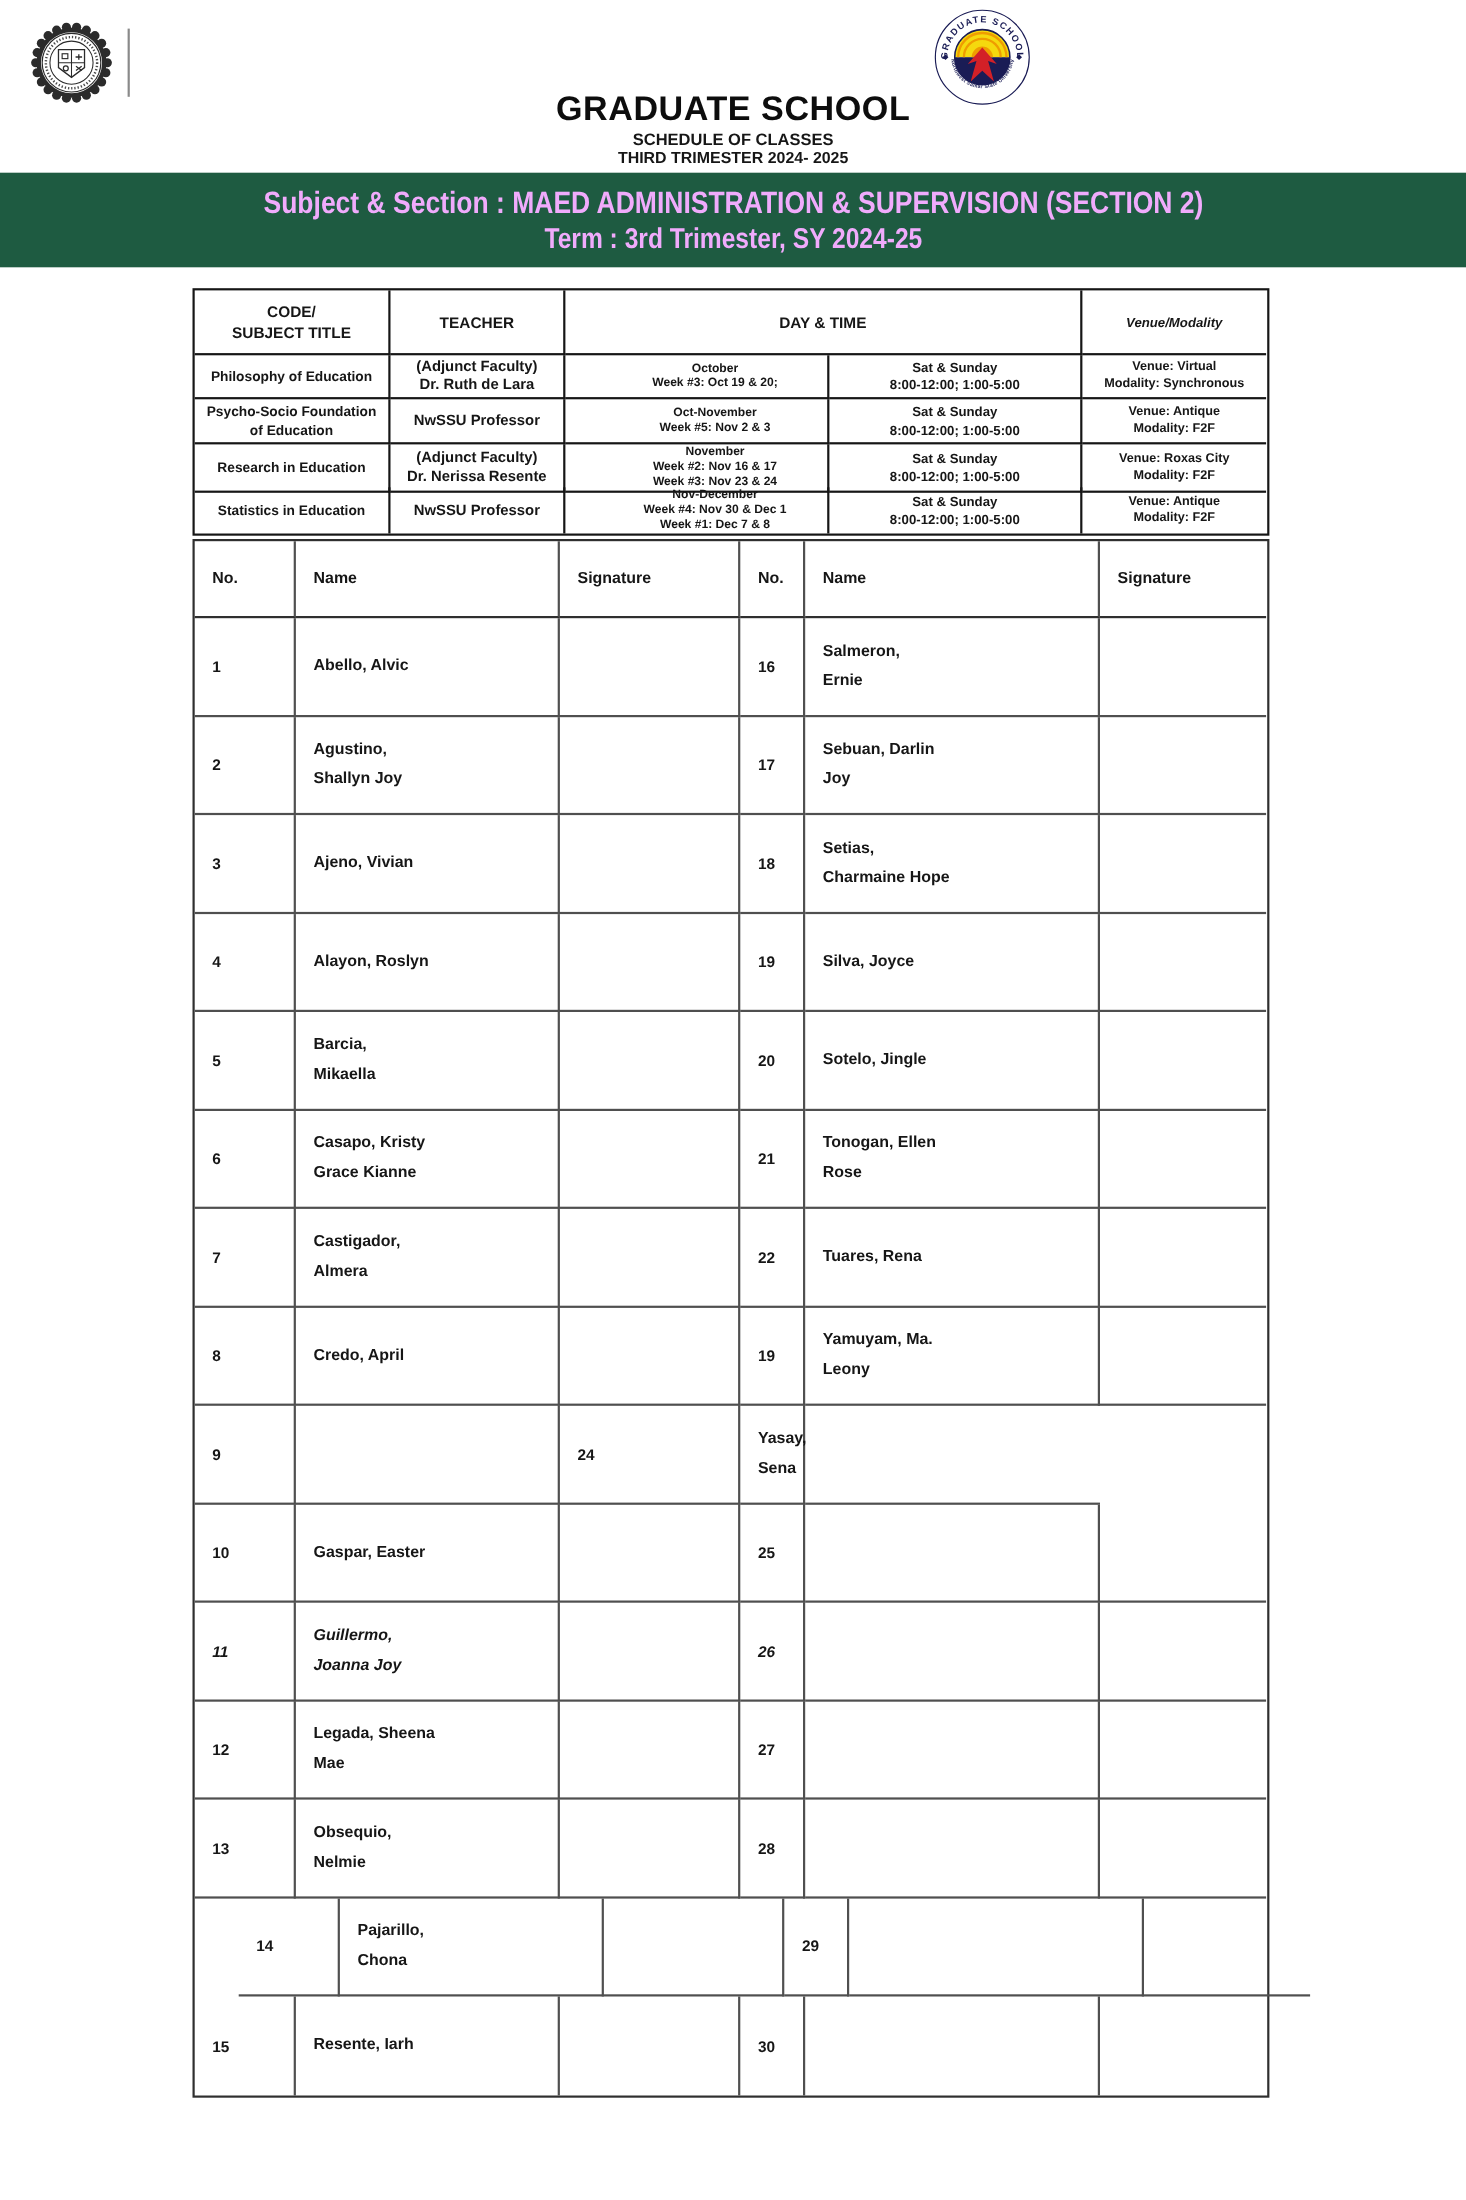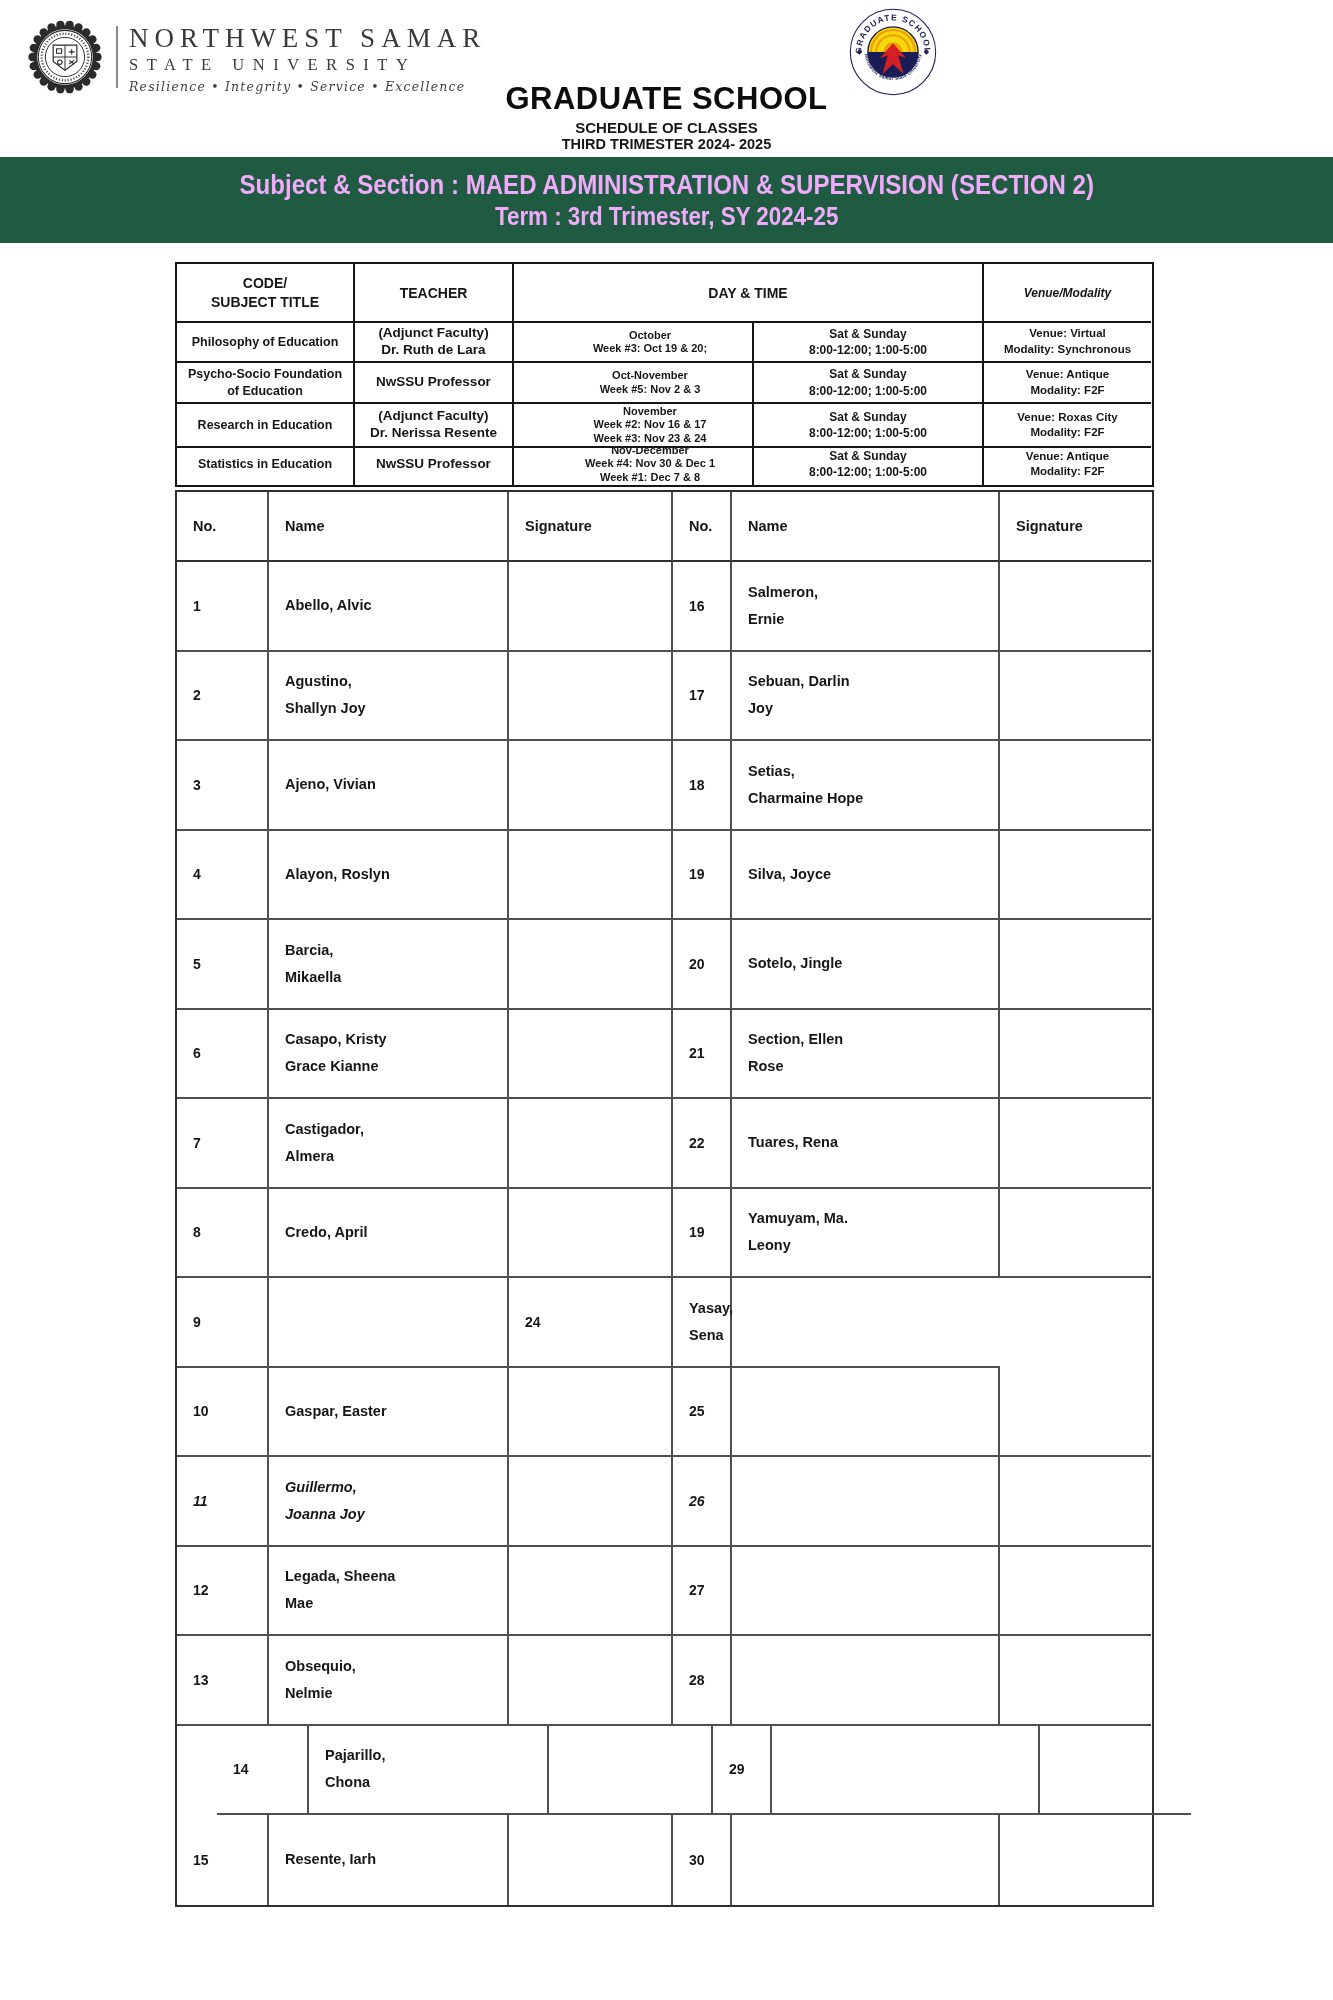--- a/index.html
+++ b/index.html
@@ -95,25 +95,20 @@
     <line x1="50" y1="34" x2="50" y2="68" stroke="#2b2b2b" stroke-width="1.3"></line>
     <line x1="34" y1="50" x2="66" y2="50" stroke="#2b2b2b" stroke-width="1.3"></line>
     <rect x="38.5" y="39" width="7" height="6" fill="none" stroke="#2b2b2b" stroke-width="1.4"></rect>
     <path d="M55 43 h8 M59 39.5 v7" stroke="#2b2b2b" stroke-width="1.6"></path>
     <circle cx="43" cy="57" r="3" fill="none" stroke="#2b2b2b" stroke-width="1.5"></circle>
     <path d="M55.5 59.5 l7 -5 M55.5 54.5 l7 5" stroke="#2b2b2b" stroke-width="1.5"></path>
   </svg>
 
   <div class="hdr-divider"></div>
 
-  <div class="wordmark">
-    <div class="uni-name1">NORTHWEST SAMAR</div>
-    <div class="uni-name2">STATE UNIVERSITY</div>
-    <div class="uni-tagline">Resilience  •  Integrity  •  Service  •  Excellence</div>
-  </div>
 
   <svg class="gs-logo" viewBox="0 0 100 100" aria-hidden="true">
     <defs>
       <clipPath id="gsInner">
           <circle cx="50" cy="50" r="28.5"></circle>
         </clipPath>
       <path id="arcTop" d="M 14,50 A 36,36 0 0 1 86,50" fill="none"></path>
       <path id="arcBot" d="M 18,50 A 32,32 0 0 0 82,50" fill="none"></path>
     </defs>
     <circle cx="50" cy="50" r="48.5" fill="#ffffff" stroke="#1a1c55" stroke-width="1.2"></circle>
@@ -257,21 +252,21 @@
           <div class="rcell r-no">20</div>
           <div class="rcell r-name">Sotelo, Jingle</div>
           <div class="rcell last"></div>
         </div>
         <div class="rrow" style="height: 89.5px;">
           <div class="rcell r-no">6</div>
           <div class="rcell r-name">Casapo, Kristy
 Grace Kianne</div>
           <div class="rcell"></div>
           <div class="rcell r-no">21</div>
-          <div class="rcell r-name">Section, Ellen
+          <div class="rcell r-name">Tonogan, Ellen
 Rose</div>
           <div class="rcell last"></div>
         </div>
         <div class="rrow" style="height: 89.5px;">
           <div class="rcell r-no">7</div>
           <div class="rcell r-name">Castigador,
 Almera</div>
           <div class="rcell"></div>
           <div class="rcell r-no">22</div>
           <div class="rcell r-name">Tuares, Rena</div>

